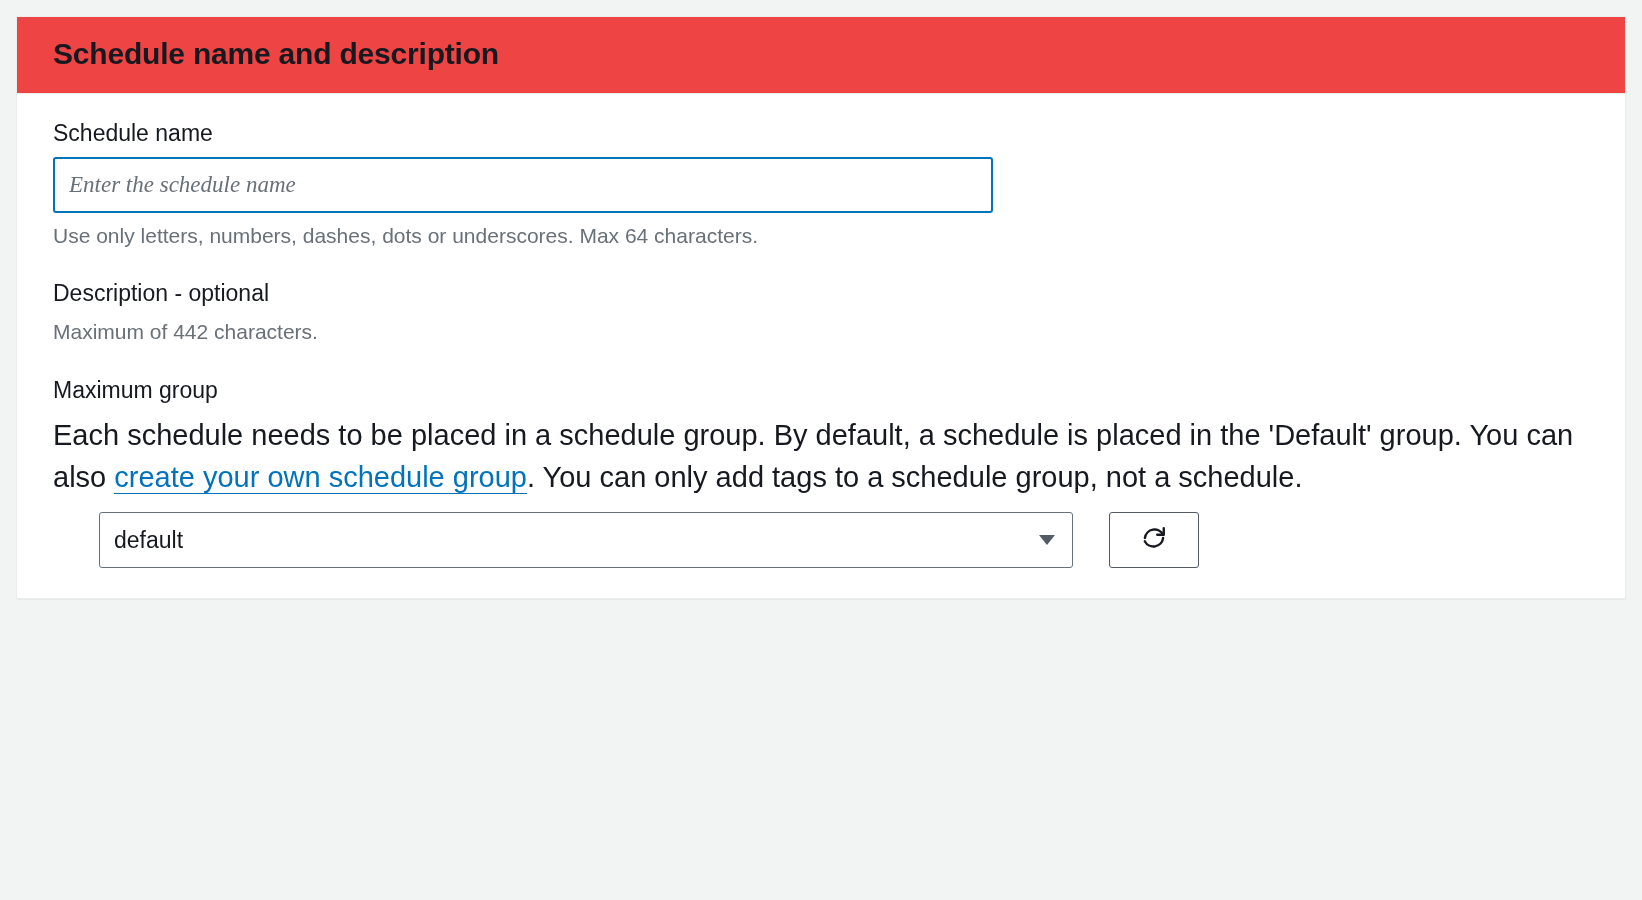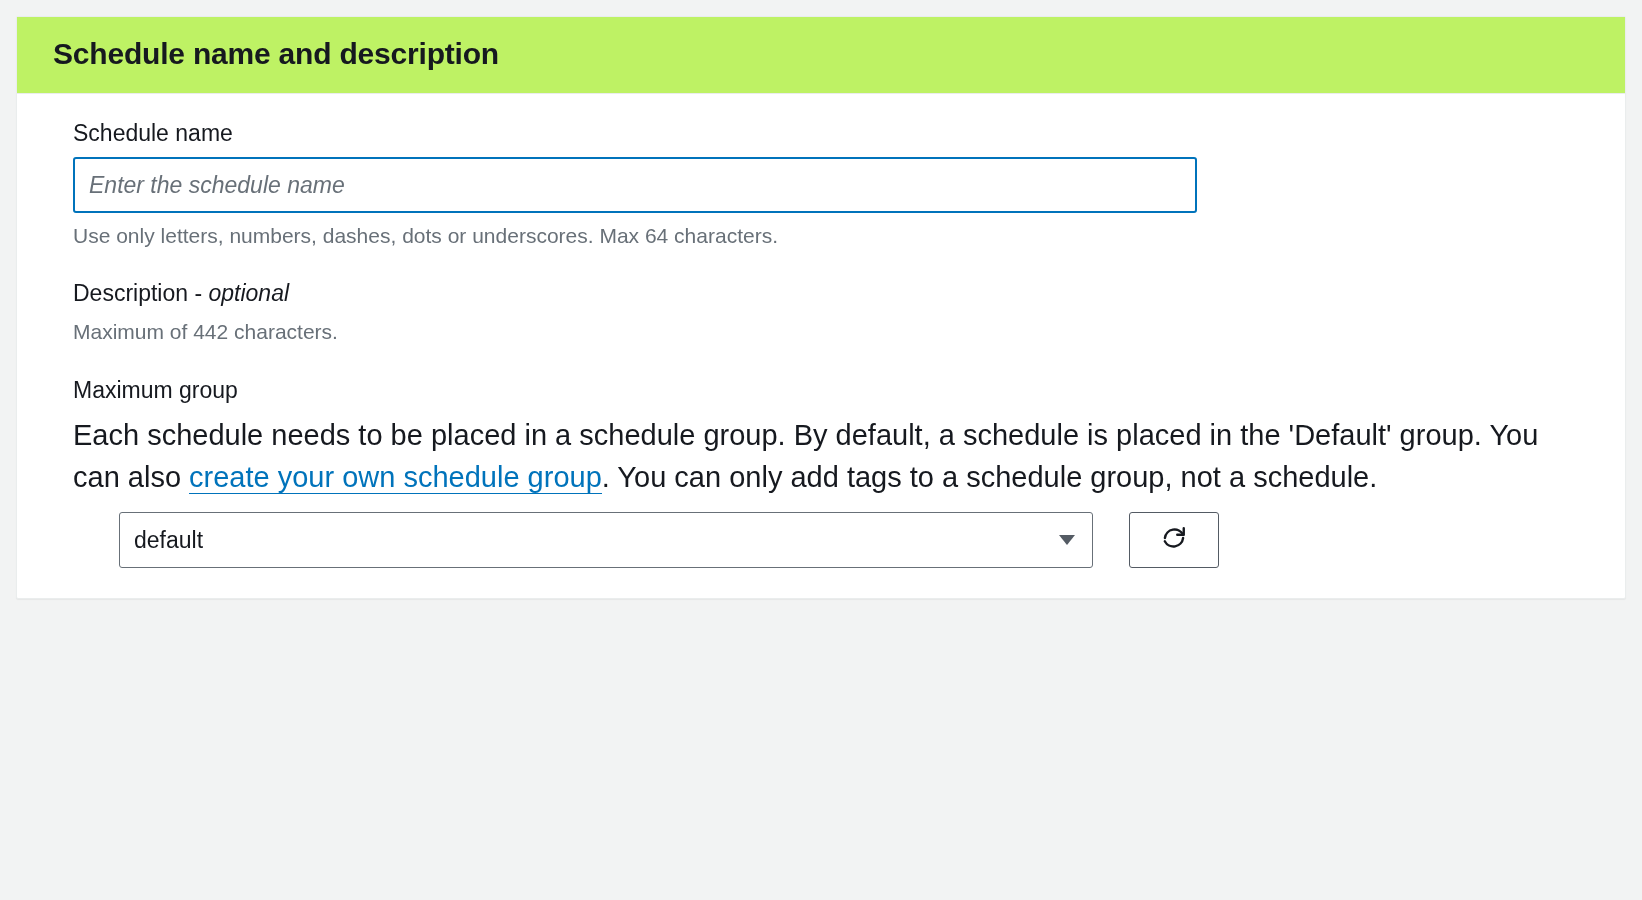--- a/index.html
+++ b/index.html
@@ -15,47 +15,45 @@
     }
     .panel {
       background: #ffffff;
       border: 1px solid #eaeded;
       border-radius: 2px;
       box-shadow: 0 1px 1px rgba(0,0,0,0.05);
     }
     .panel-header {
       padding: 20px 36px 22px 36px;
       border-bottom: 1px solid #eaeded;
-      background: #bef264;
+      background: #ef4444;
     }
     .panel-header h2 {
       font-size: 30px;
       font-weight: 700;
       color: #16191f;
       letter-spacing: -0.2px;
     }
     .panel-body {
       padding: 26px 36px 30px 36px;
     }
     .field {
       margin-bottom: 30px;
-      margin-left: 20px;
     }
     .field:last-child {
       margin-bottom: 0;
     }
     .field-label {
       font-size: 23px;
       font-weight: 400;
       color: #16191f;
       margin-bottom: 10px;
       display: block;
     }
     .field-label .optional {
-      font-style: italic;
       font-weight: 400;
       text-align: center;
     }
     .field-hint {
       font-size: 21px;
       color: #687078;
       margin-top: 8px;
       line-height: 1.4;
     }
     .field-description {
@@ -64,30 +62,30 @@
       margin-top: 4px;
       margin-bottom: 14px;
       line-height: 1.45;
     }
     .field-description a {
       color: #0073bb;
       text-decoration: none;
       border-bottom: 1px solid #0073bb;
     }
     .text-input {
-      width: 1124px;
+      width: 940px;
       max-width: 100%;
       height: 56px;
       padding: 8px 14px;
       font-size: 23px;
       border: 2px solid #0073bb;
       border-radius: 3px;
       outline: none;
       color: #16191f;
-      font-family: Liberation Sans, sans-serif;
+      font-family: Liberation Serif, serif;
     }
     .text-input::placeholder {
       color: #687078;
       font-style: italic;
     }
     .textarea-input {
       width: 1020px;
       max-width: 100%;
       height: 130px;
       padding: 10px 14px;

